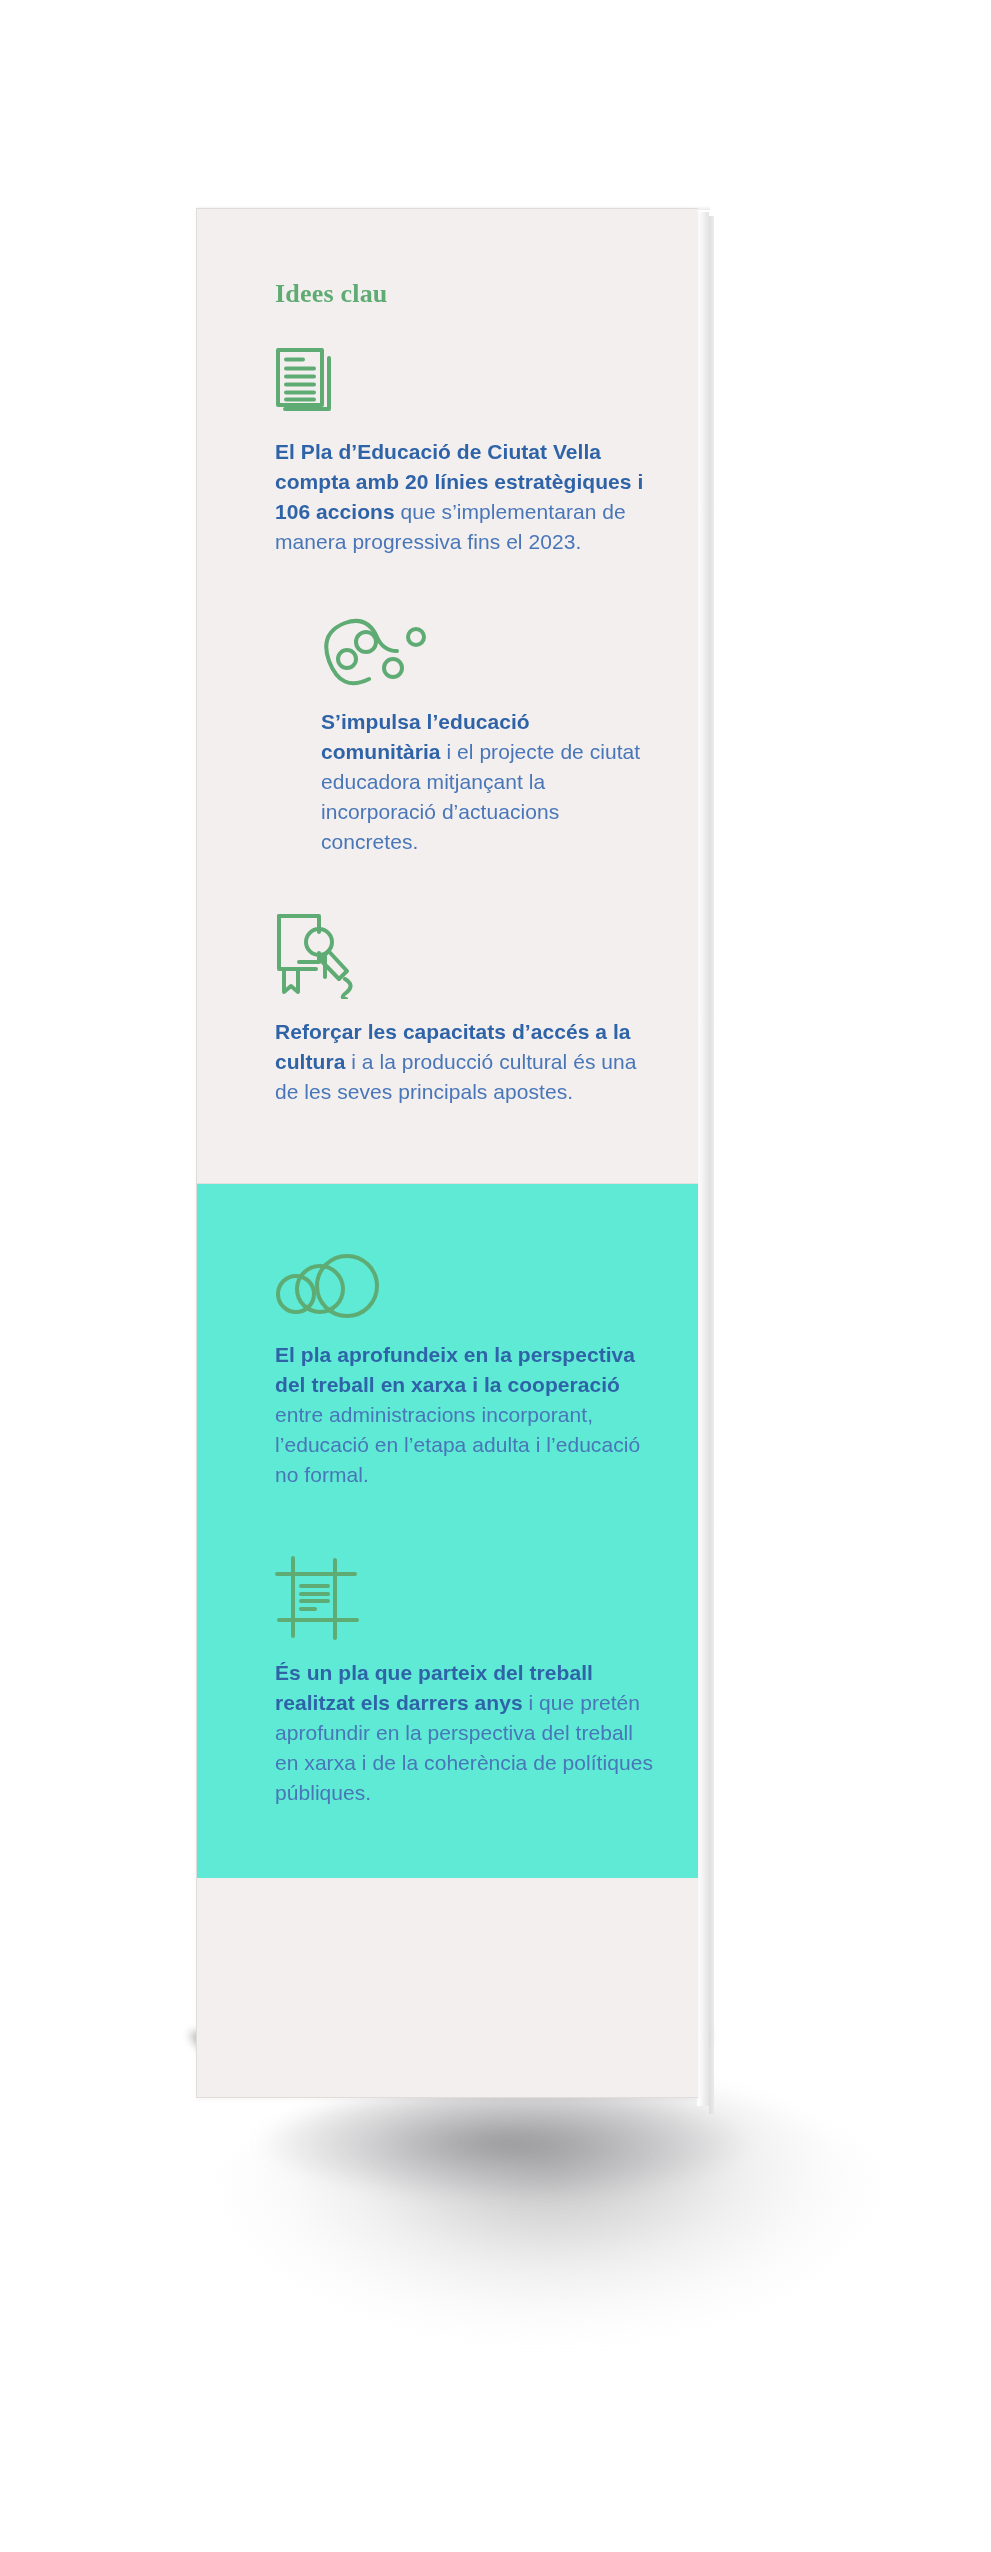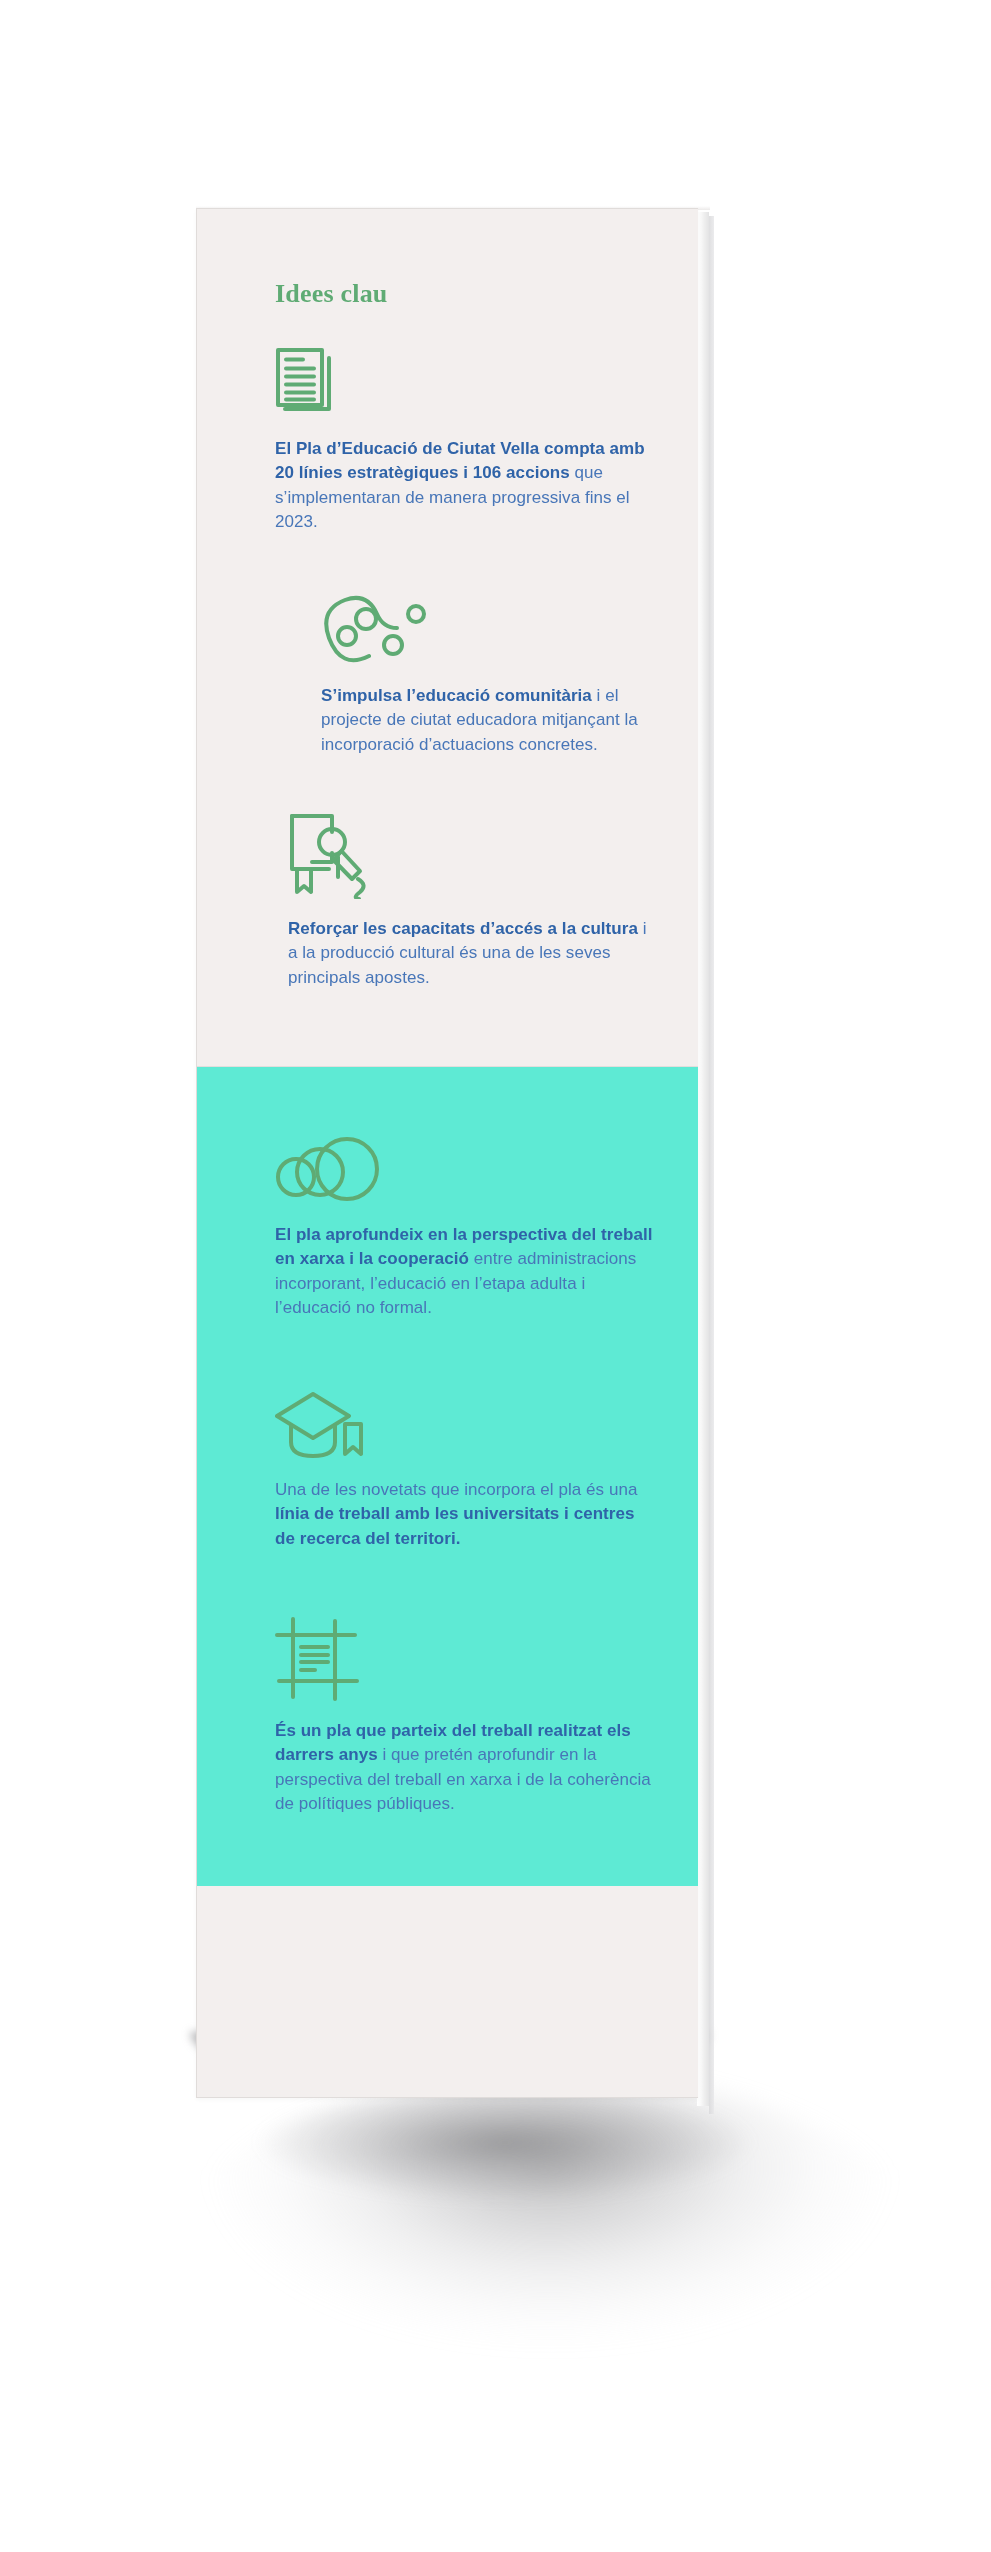--- a/index.html
+++ b/index.html
@@ -110,21 +110,21 @@
   .item{
     padding:0 44px 0 78px;
   }
   .icon-wrap{
     display:block;
     margin-bottom:18px;
   }
   .icon-wrap svg{ display:block; }
 
   .body-text{
-    font-size:17px;
+    font-size:21px;
     line-height:1.43;
     color:#4876b8;
     letter-spacing:.05px;
   }
   .body-text b{
     font-weight:bold;
     color:#2f63a8;
   }
 </style>
 </head>
@@ -168,21 +168,21 @@
             <path d="M48 62 Q20 76 8 44 Q-2 16 24 6 Q46 -2 56 20 Q62 34 76 34" stroke="#5fab74" stroke-width="4" stroke-linecap="round" fill="none"></path>
             <circle cx="45" cy="25" r="10" stroke="#5fab74" stroke-width="4"></circle>
             <circle cx="26" cy="42" r="9" stroke="#5fab74" stroke-width="4"></circle>
             <circle cx="72" cy="51" r="9" stroke="#5fab74" stroke-width="4"></circle>
             <circle cx="95" cy="20" r="8" stroke="#5fab74" stroke-width="4"></circle>
           </svg>
         </span>
         <p class="body-text"><b>S’impulsa l’educació comunitària</b><span> i el projecte de ciutat educadora mitjançant la incorporació d’actuacions concretes.</span></p>
       </div>
 
-      <div class="item" style="margin-top:56px;margin-left:13px;">
+      <div class="item" style="margin-top:56px;">
         <span class="icon-wrap">
           <svg width="92" height="86" viewBox="0 0 92 86" fill="none">
             <path d="M4 3 L44 3 L44 19" stroke="#5fab74" stroke-width="4" stroke-linecap="round" stroke-linejoin="round"></path>
             <path d="M4 3 L4 56 L41 56" stroke="#5fab74" stroke-width="4" stroke-linecap="round" stroke-linejoin="round"></path>
             <path d="M44 40 L44 49 L24 49" stroke="#5fab74" stroke-width="4" stroke-linecap="round" stroke-linejoin="round"></path>
             <path d="M50 44 L50 64" stroke="#5fab74" stroke-width="4" stroke-linecap="round"></path>
             <path d="M9 56 L9 79 L16 73 L23 79 L23 56" stroke="#5fab74" stroke-width="4" stroke-linejoin="round" fill="none"></path>
             <circle cx="44" cy="29" r="13" stroke="#5fab74" stroke-width="4"></circle>
             <path d="M53.5 38 L72 58 L64 66 L45.5 47 Z" stroke="#5fab74" stroke-width="4" stroke-linejoin="round"></path>
             <path d="M70 66 Q80 72 72 79 Q64 85 71 86" stroke="#5fab74" stroke-width="4" fill="none" stroke-linecap="round"></path>
@@ -202,30 +202,20 @@
         <span class="icon-wrap">
           <svg width="104" height="72" viewBox="0 0 104 72" fill="none">
             <circle cx="21" cy="44" r="18" stroke="#5fab74" stroke-width="4"></circle>
             <circle cx="45" cy="39" r="23" stroke="#5fab74" stroke-width="4"></circle>
             <circle cx="72" cy="36" r="30" stroke="#5fab74" stroke-width="4"></circle>
           </svg>
         </span>
         <p class="body-text"><b>El pla aprofundeix en la perspectiva del treball en xarxa i la cooperació</b><span> entre administracions incorporant, l’educació en l’etapa adulta i l’educació no formal.</span></p>
       </div>
 
-      <div class="item" style="margin-top:70px;">
-        <span class="icon-wrap">
-          <svg width="92" height="70" viewBox="0 0 92 70" fill="none">
-            <path d="M38 4 L74 26 L38 48 L2 26 Z" stroke="#5fab74" stroke-width="4" stroke-linejoin="round" fill="none"></path>
-            <path d="M16 36 L16 52 Q16 66 38 66 Q60 66 60 52 L60 36" stroke="#5fab74" stroke-width="4" stroke-linecap="round" fill="none"></path>
-            <path d="M70 34 L70 64 L78 57 L86 64 L86 34 Z" stroke="#5fab74" stroke-width="4" stroke-linejoin="round" fill="none"></path>
-          </svg>
-        </span>
-        <p class="body-text"><span>Una de les novetats que incorpora el pla és una </span><b>línia de treball amb les universitats i centres de recerca del territori.</b></p>
-      </div>
 
       <div class="item" style="margin-top:66px;">
         <span class="icon-wrap">
           <svg width="84" height="84" viewBox="0 0 84 84" fill="none">
             <path d="M18 2 L18 80" stroke="#5fab74" stroke-width="4" stroke-linecap="round"></path>
             <path d="M2 18 L80 18" stroke="#5fab74" stroke-width="4" stroke-linecap="round"></path>
             <path d="M60 4 L60 82" stroke="#5fab74" stroke-width="4" stroke-linecap="round"></path>
             <path d="M4 64 L82 64" stroke="#5fab74" stroke-width="4" stroke-linecap="round"></path>
             <rect x="18" y="18" width="42" height="46" stroke="#5fab74" stroke-width="4" stroke-linejoin="round"></rect>
             <line x1="26" y1="30" x2="53" y2="30" stroke="#5fab74" stroke-width="4" stroke-linecap="round"></line>

